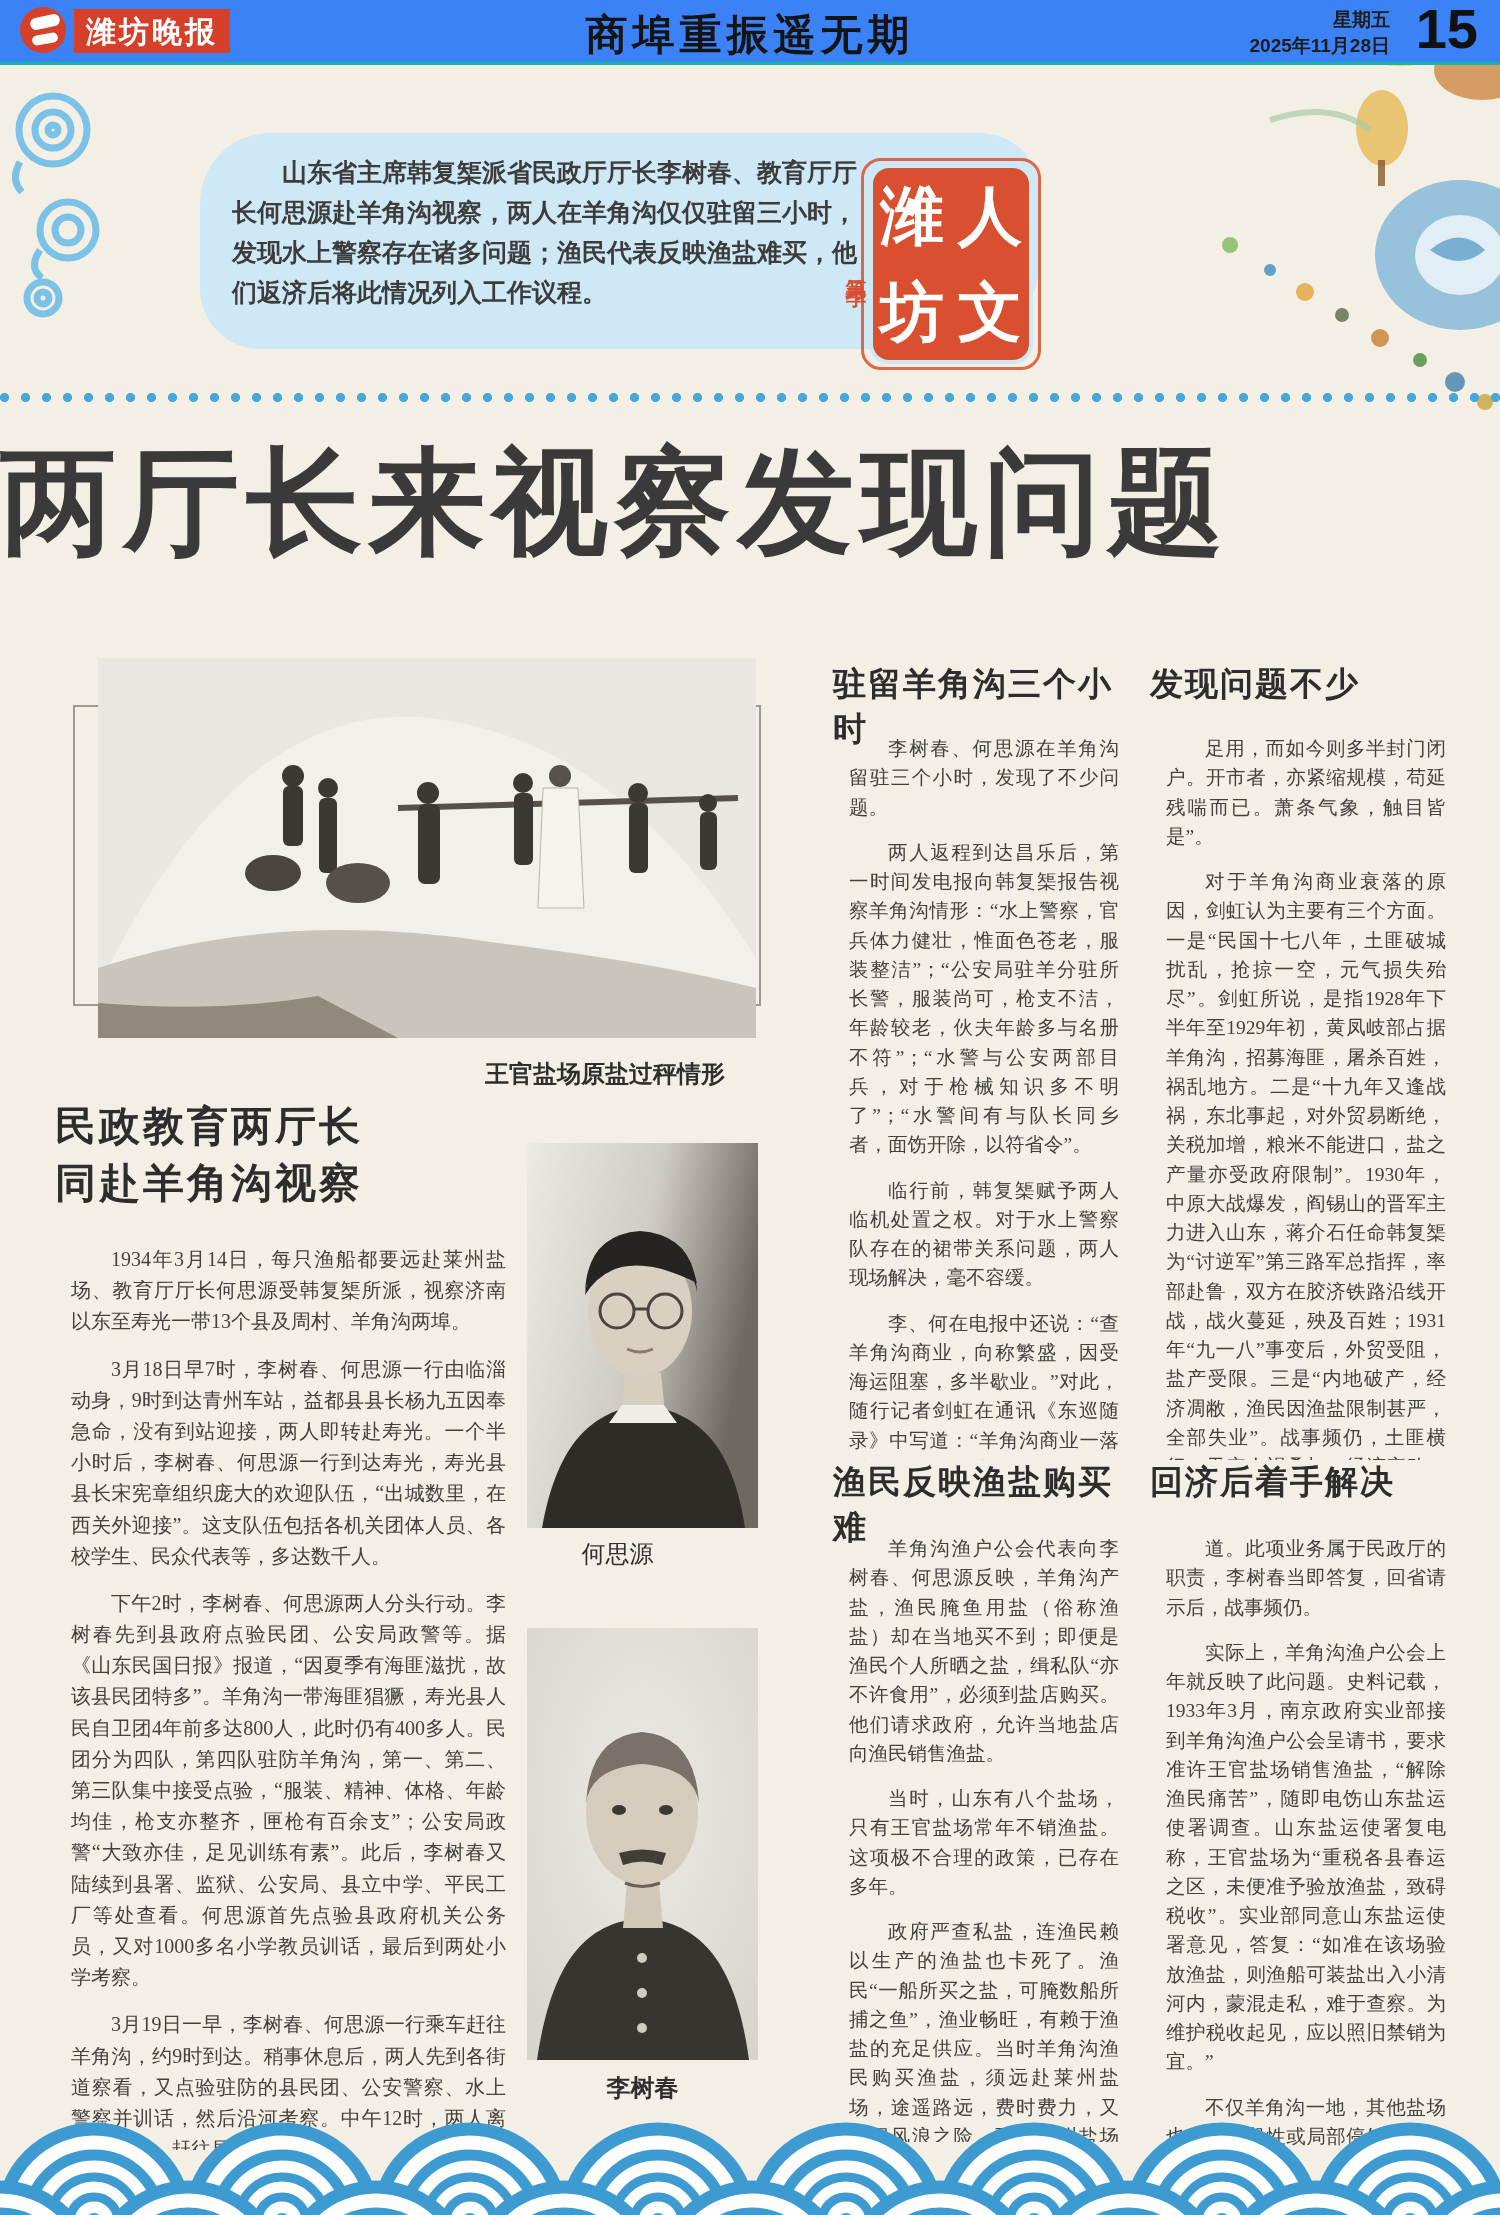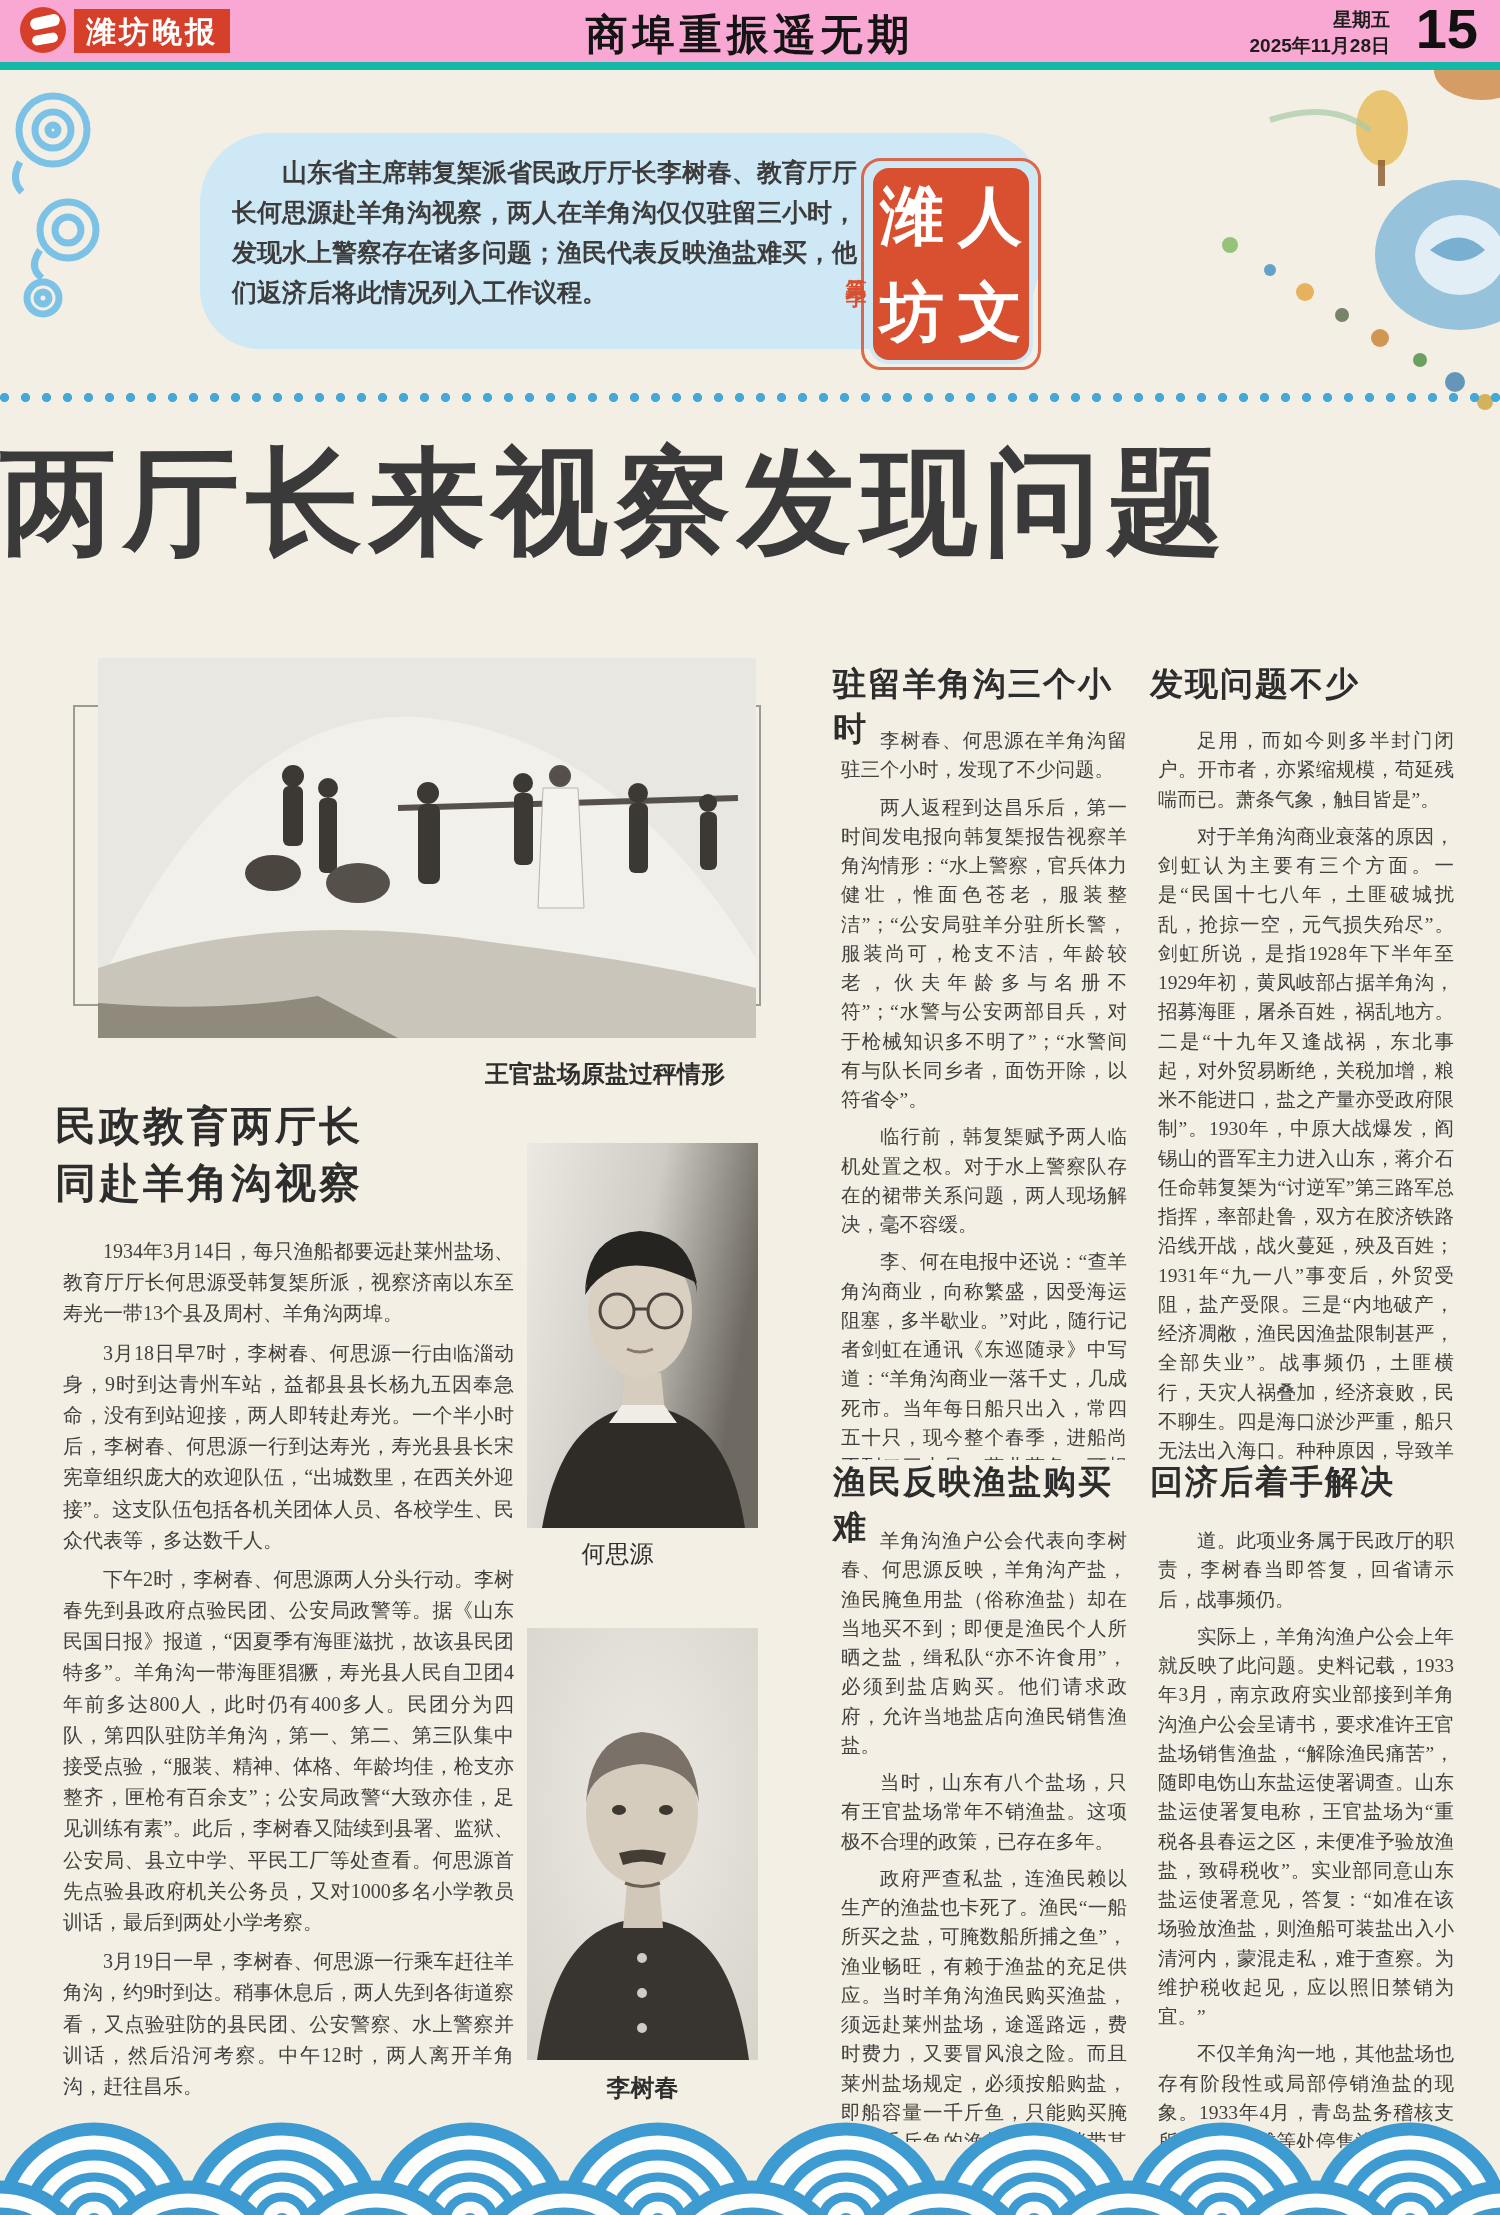--- a/index.html
+++ b/index.html
@@ -1,20 +1,20 @@
 <!DOCTYPE html>
 <html><head>
 <meta charset="utf-8">
 <style>
   html,body{margin:0;padding:0;background:#e8e4da;}
   .page{position:relative;width:1500px;height:2215px;background:#f4efe4;overflow:hidden;
         font-family:"Liberation Sans",sans-serif;color:#3f3e3c;}
   
-  .header{position:absolute;top:0;left:0;width:1500px;height:62px;background:#f9a8d4;
-          border-bottom:8px solid #14b8a6;z-index:30;}
+  .header{position:absolute;top:0;left:0;width:1500px;height:62px;background:#3b82f6;
+          border-bottom:3px solid #14b8a6;z-index:30;}
   .brand-circle{position:absolute;left:20px;top:7px;width:46px;height:46px;border-radius:50%;
           background:#d6402b;overflow:hidden;}
   .brand-circle::after{content:"";position:absolute;left:10px;top:9px;width:30px;height:12px;
           background:#fff;border-radius:8px;transform:rotate(-12deg);}
   .brand-circle::before{content:"";position:absolute;left:12px;top:27px;width:26px;height:10px;
           background:#fff;border-radius:8px;transform:rotate(-10deg);}
   .brand-box{position:absolute;left:74px;top:9px;height:44px;background:#d6402b;color:#fff;
           font-weight:bold;font-size:30px;line-height:46px;padding:0 12px;letter-spacing:3px;}
   .header-title{position:absolute;left:0;right:0;top:7px;text-align:center;font-size:42px;
           font-weight:900;color:#141414;letter-spacing:5px;}
@@ -59,21 +59,21 @@
   .portrait2{position:absolute;left:527px;top:1628px;width:231px;height:432px;z-index:3;}
   .caption-p2{position:absolute;left:527px;top:2072px;width:231px;text-align:center;
           font-size:24px;font-weight:700;color:#2e2e2e;}
   
   .h-col1{position:absolute;left:55px;top:1098px;width:470px;font-size:41px;font-weight:800;
           color:#2d2d2d;line-height:1.4;letter-spacing:3px;font-family:"DejaVu Sans",sans-serif;}
   .h-col{position:absolute;font-size:33px;font-weight:800;color:#2d2d2d;letter-spacing:2px;
           font-family:"DejaVu Sans",sans-serif;}
   .body-text{position:absolute;overflow:hidden;text-align:justify;
           font-family:"Liberation Serif","DejaVu Serif",serif;color:#42413f;}
-  .body-text p{margin:8px;text-indent:2em;}
+  .body-text p{margin:16px;text-indent:2em;}
   .b-col1{left:55px;top:1228px;width:467px;height:922px;font-size:20px;line-height:1.56;}
   .b-col3a{left:833px;top:718px;width:302px;height:742px;font-size:19.5px;line-height:1.5;}
   .b-col3b{left:833px;top:1518px;width:302px;height:624px;font-size:19.5px;line-height:1.5;}
   .b-col4a{left:1150px;top:718px;width:312px;height:742px;font-size:19.5px;line-height:1.5;}
   .b-col4b{left:1150px;top:1518px;width:312px;height:630px;font-size:19.5px;line-height:1.5;}
   
   .waves{position:absolute;left:0;bottom:0;width:1500px;height:112px;overflow:hidden;z-index:5;}
 </style>
 </head>
 <body>

